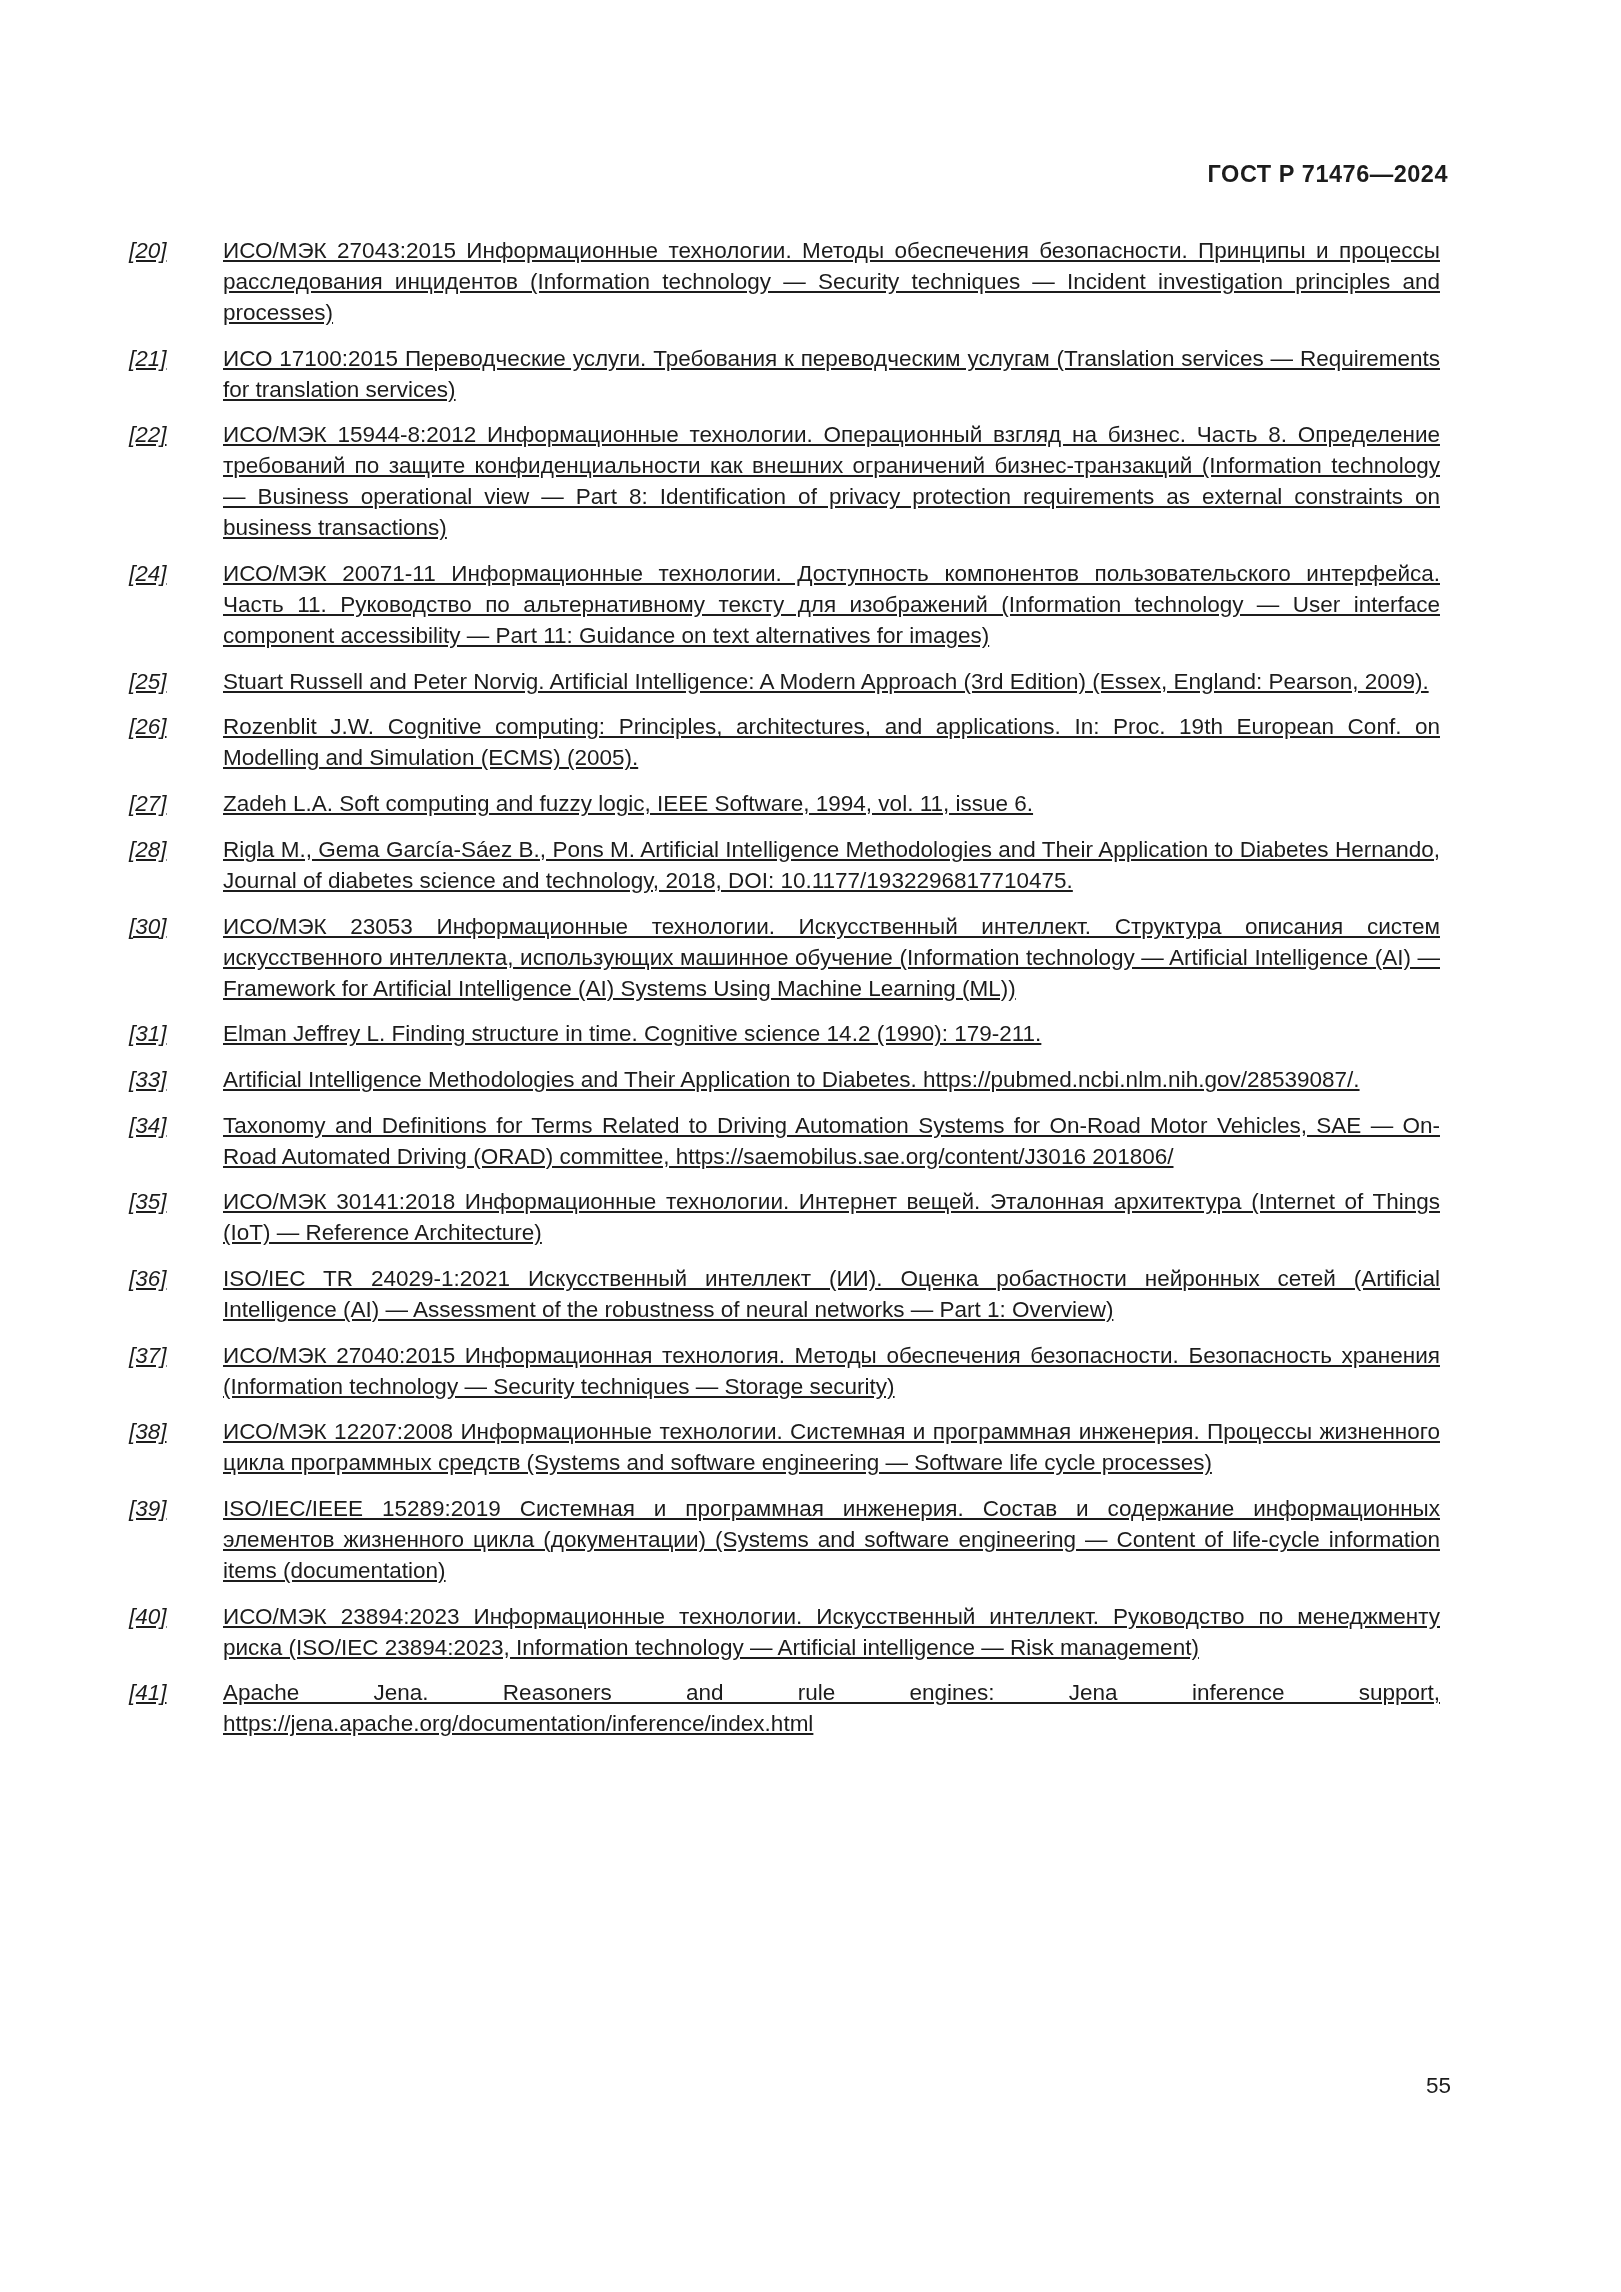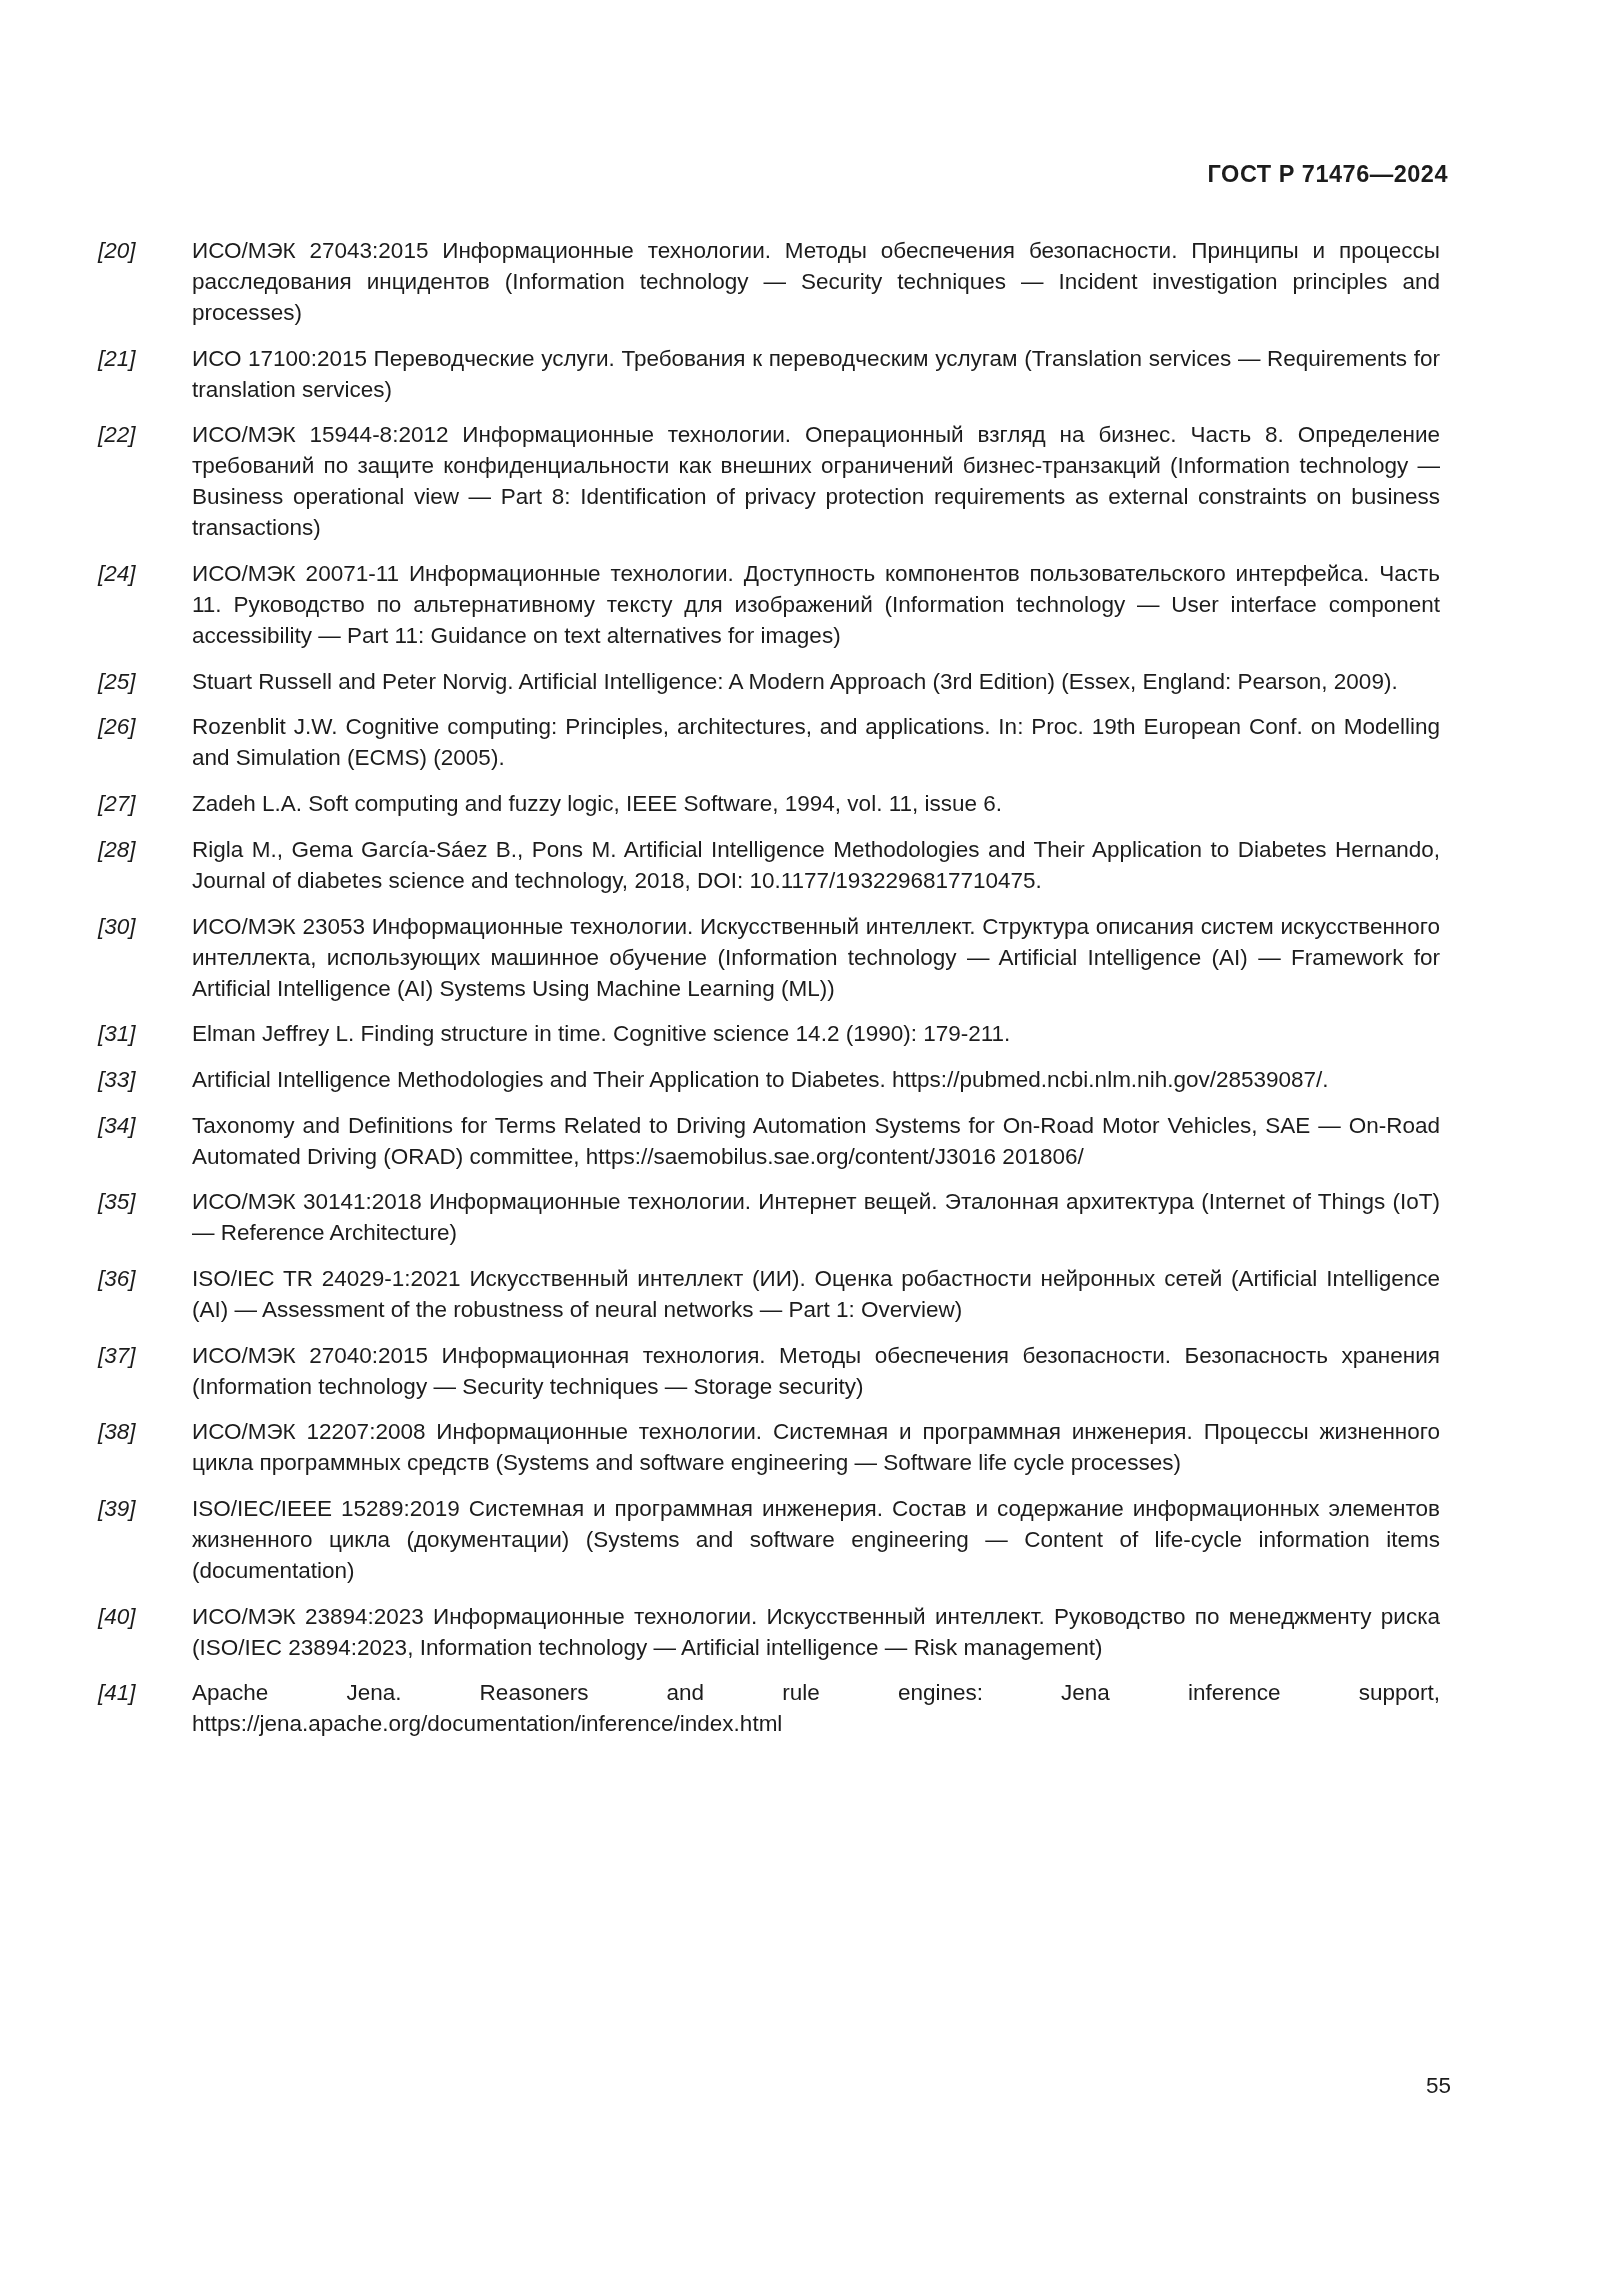--- a/index.html
+++ b/index.html
@@ -26,22 +26,23 @@
     text-align: right;
     font-size: 23.5px;
     font-weight: bold;
     letter-spacing: 0.5px;
     white-space: nowrap;
     margin-top: 14px;
   }
   .references-list {
     position: absolute;
     top: 235px;
-    left: 98px;
+    left: 129px;
     right: 181px;
+    text-decoration: underline;
   }
   .ref-entry {
     display: grid;
     grid-template-columns: 94px 1fr;
     margin-bottom: 14.7px;
     font-size: 22.5px;
     line-height: 31px;
   }
   .ref-label {
     font-style: italic;

